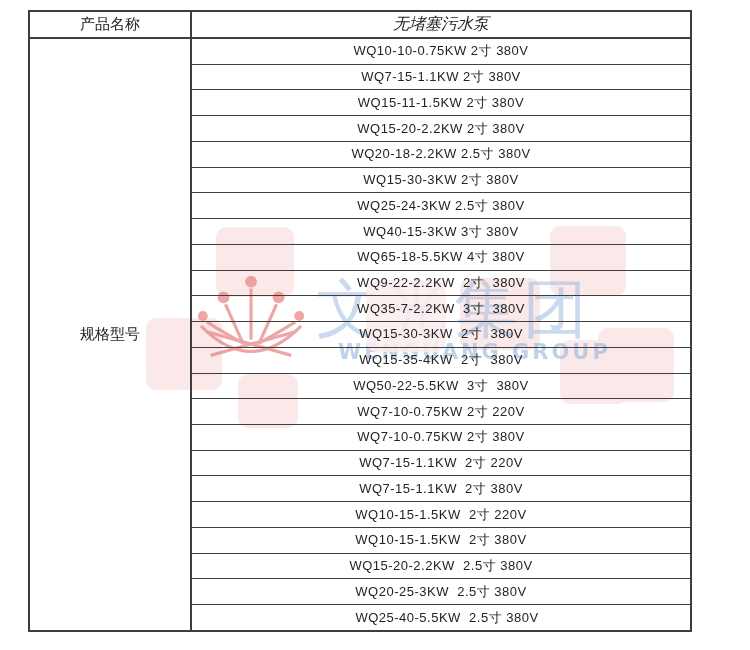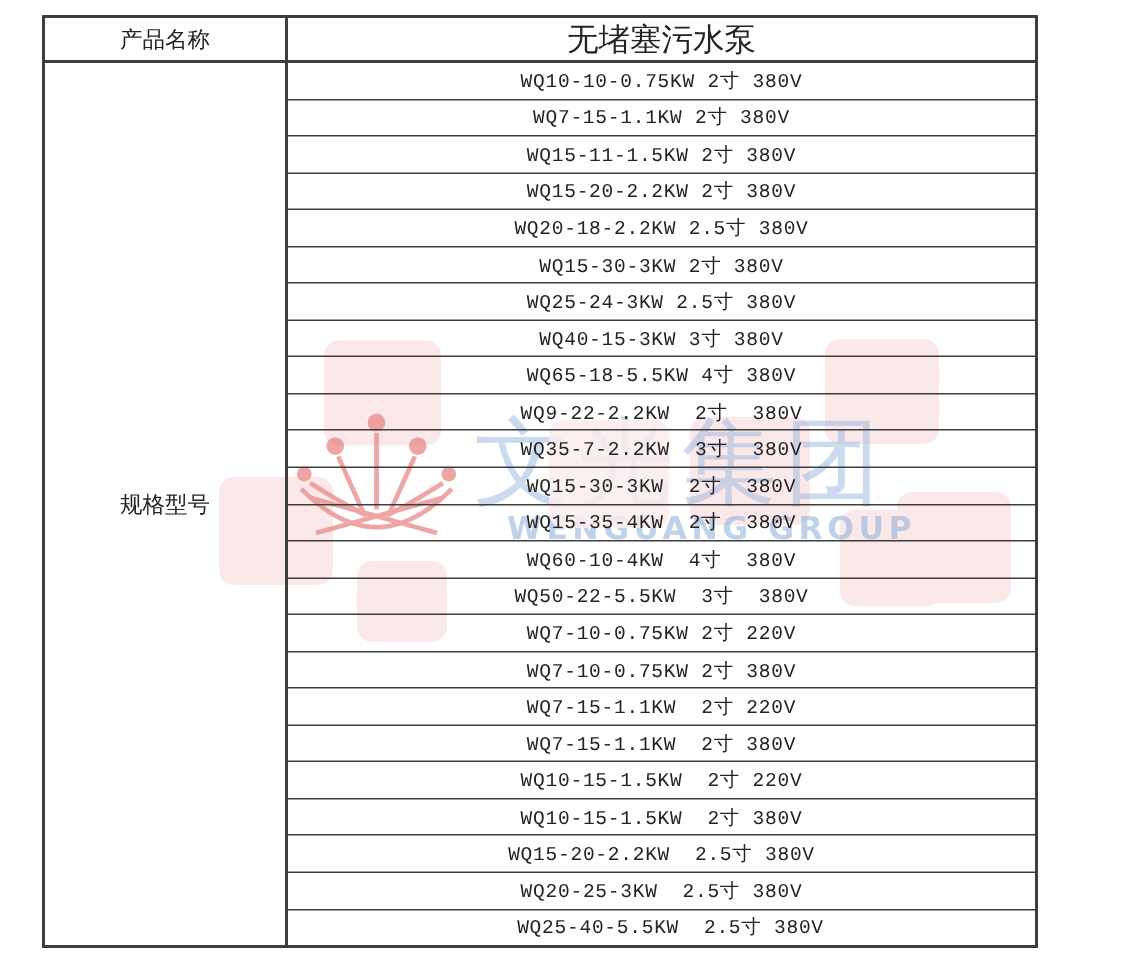--- a/index.html
+++ b/index.html
@@ -17,29 +17,29 @@
 
   
   .tbl{position:absolute;left:28px;top:10px;width:664px;height:622px;z-index:2;
        display:flex;flex-direction:column;border:2px solid #3e3e3e;box-sizing:border-box;
        background:transparent;}
   .hdr{display:flex;flex:0 0 25px;border-bottom:2px solid #3e3e3e;}
   .cell-c1{width:162px;flex:0 0 162px;border-right:2px solid #3e3e3e;box-sizing:border-box;
            display:flex;align-items:center;justify-content:center;
            font-size:15px;color:#232323;}
   .cell-c2{flex:1;display:flex;align-items:center;justify-content:center;
-           font-size:21px;color:#232323;}
+           font-size:16px;color:#232323;font-style:italic;}
   .tbody{flex:1;display:flex;min-height:0;}
   .label-cell{width:162px;flex:0 0 162px;border-right:2px solid #3e3e3e;box-sizing:border-box;
               display:flex;align-items:center;justify-content:center;
               font-size:15px;color:#232323;}
   .rows{flex:1;display:flex;flex-direction:column;min-height:0;}
   .r{flex:1;display:flex;align-items:center;justify-content:center;
      border-bottom:1.5px solid #3e3e3e;box-sizing:border-box;
-     font-family:Liberation Mono, monospace;
+     font-family:Liberation Sans, sans-serif;
      font-size:13px;letter-spacing:0.5px;color:#232323;white-space:pre;}
   .r:last-child{border-bottom:none;padding-left:12px;}
 </style>
 </head>
 <body>
 
 <div class="canvas">
 
   <div class="wm-square" style="left:216px;top:227px;width:78px;height:70px;"></div>
   <div class="wm-square" style="left:550px;top:226px;width:76px;height:70px;"></div>
@@ -88,21 +88,20 @@
         <div class="r">WQ15-20-2.2KW 2寸 380V</div>
         <div class="r">WQ20-18-2.2KW 2.5寸 380V</div>
         <div class="r">WQ15-30-3KW 2寸 380V</div>
         <div class="r">WQ25-24-3KW 2.5寸 380V</div>
         <div class="r">WQ40-15-3KW 3寸 380V</div>
         <div class="r">WQ65-18-5.5KW 4寸 380V</div>
         <div class="r">WQ9-22-2.2KW  2寸  380V</div>
         <div class="r">WQ35-7-2.2KW  3寸  380V</div>
         <div class="r">WQ15-30-3KW  2寸  380V</div>
         <div class="r">WQ15-35-4KW  2寸  380V</div>
-        <div class="r">WQ60-10-4KW  4寸  380V</div>
         <div class="r">WQ50-22-5.5KW  3寸  380V</div>
         <div class="r">WQ7-10-0.75KW 2寸 220V</div>
         <div class="r">WQ7-10-0.75KW 2寸 380V</div>
         <div class="r">WQ7-15-1.1KW  2寸 220V</div>
         <div class="r">WQ7-15-1.1KW  2寸 380V</div>
         <div class="r">WQ10-15-1.5KW  2寸 220V</div>
         <div class="r">WQ10-15-1.5KW  2寸 380V</div>
         <div class="r">WQ15-20-2.2KW  2.5寸 380V</div>
         <div class="r">WQ20-25-3KW  2.5寸 380V</div>
         <div class="r">WQ25-40-5.5KW  2.5寸 380V</div>

